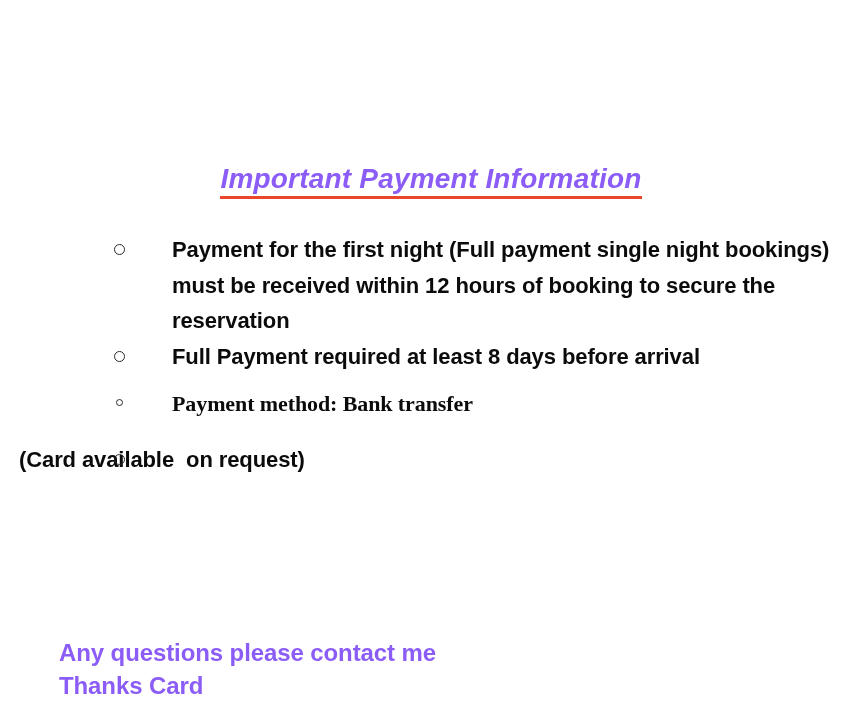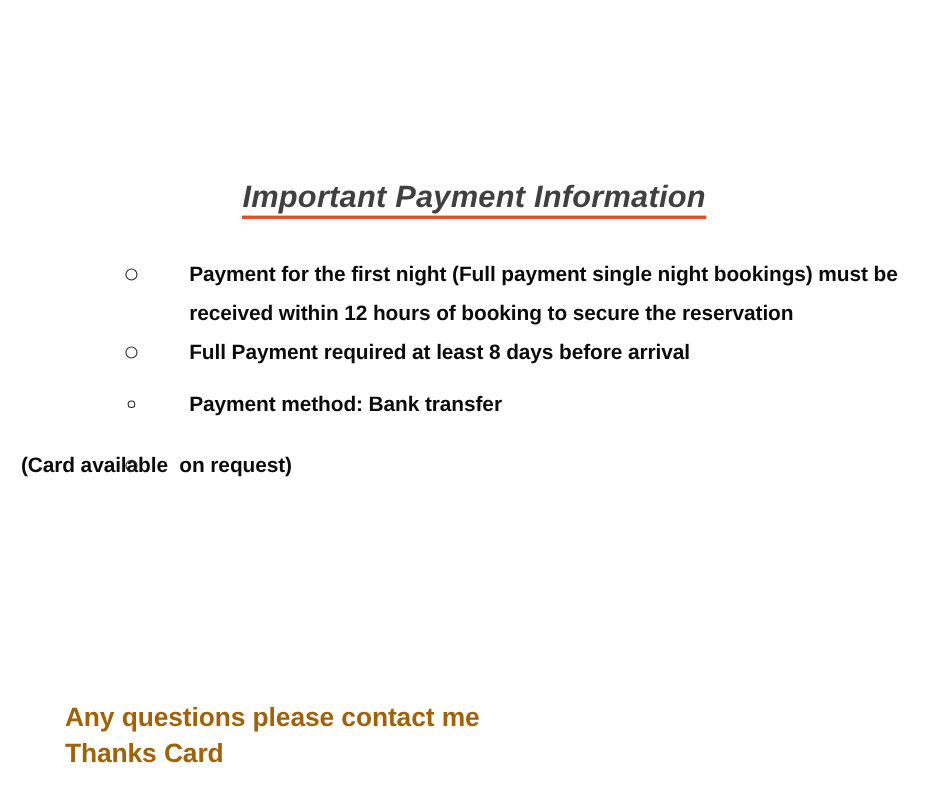--- a/index.html
+++ b/index.html
@@ -22,42 +22,42 @@
   
   .slide-title {
     position: absolute;
     left: 0;
     top: 163px;
     width: 862px;
     text-align: center;
     font-size: 28px;
     font-weight: bold;
     font-style: italic;
-    color: #404040;
+    color: #8b5cf6;
     letter-spacing: 0.2px;
     white-space: nowrap;
   }
   .slide-title .title-inner {
     display: inline-block;
     border-bottom: 3px solid #e8472a;
     padding-bottom: 1px;
   }
 
   
   .bullet-list {
     position: absolute;
     left: 0;
     top: 232px;
     width: 862px;
   }
   .bullet-row {
     position: relative;
     padding-left: 172px;
     padding-right: 30px;
-    font-size: 19px;
+    font-size: 22px;
     font-weight: bold;
     color: #0b0b0b;
     line-height: 35.5px;
     letter-spacing: -0.1px;
   }
   .bullet-row .bullet-marker {
     position: absolute;
     left: 114px;
     top: 12px;
     width: 11px;
@@ -69,33 +69,33 @@
   .bullet-row.small-marker .bullet-marker {
     left: 116px;
     top: 13px;
     width: 7px;
     height: 7px;
     border-width: 1.3px;
   }
 
   
   .bullet-row.gap-sm { margin-top: 0px; }
-  .bullet-row.gap-md { margin-top: 12px; }
+  .bullet-row.gap-md { margin-top: 12px; font-family: Liberation Serif, serif; }
   .bullet-row.gap-lg { margin-top: 20px; padding-left: 19px; }
 
   .bullet-text { display: block; white-space: pre-wrap; }
 
   
   .footer {
     position: absolute;
     left: 59px;
     top: 636px;
     font-size: 24px;
     font-weight: bold;
-    color: #a16207;
+    color: #8b5cf6;
     line-height: 33px;
     letter-spacing: -0.1px;
   }
   .footer-line { display: block; white-space: pre; }
 </style>
 </head>
 <body>
 
 <div id="slide">
 

